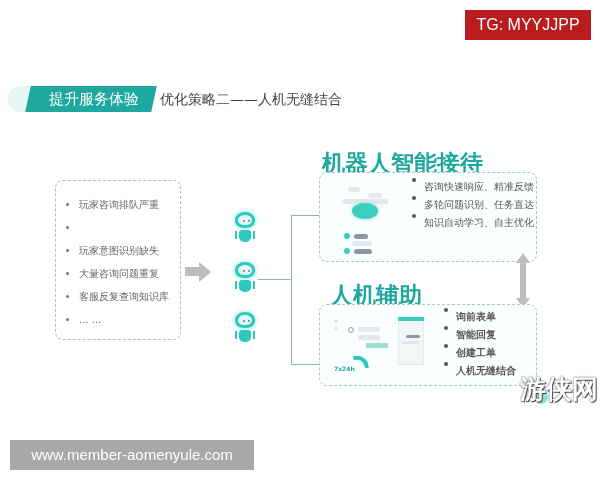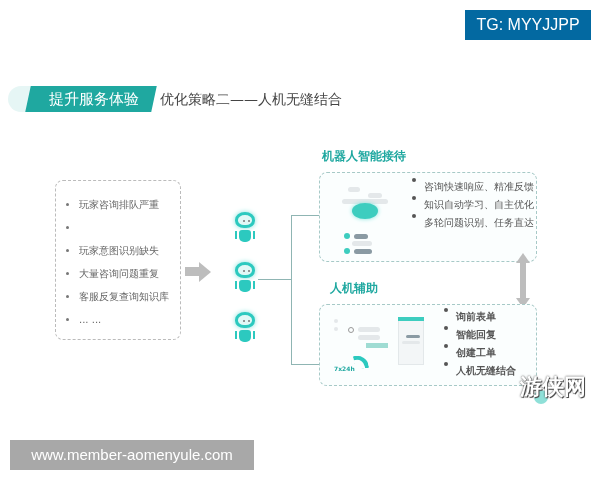--- a/index.html
+++ b/index.html
@@ -1,18 +1,18 @@
 <!DOCTYPE html>
 <html><head>
   <meta charset="utf-8">
   <style>
     * { margin:0; padding:0; box-sizing:border-box; }
     body { width:600px; height:480px; background:#ffffff; position:relative; overflow:hidden;
       font-family:"DejaVu Sans", "Liberation Sans", sans-serif; }
-    .wm-top { position:absolute; left:465px; top:10px; width:126px; height:30px; background:#0369a1;
+    .wm-top { position:absolute; left:465px; top:10px; width:126px; height:30px; background:#b91c1c;
       color:#fff; font-family:"Liberation Sans", sans-serif; font-size:16px; line-height:30px; text-align:center; }
     .wm-bottom { position:absolute; left:10px; top:440px; width:244px; height:30px; background:#a8a8a8;
       color:#fff; font-family:"Liberation Sans", sans-serif; font-size:15px; line-height:30px; text-align:center; }
 
     .title-bg { position:absolute; left:8px; top:86px; width:140px; height:26px; background:#e6f6f5; border-radius:13px 0 0 13px; }
     .title-tag { position:absolute; left:28px; top:86px; width:126px; height:26px; background:#1fa8a0;
       transform:skewX(-12deg); }
     .title-tag-text { position:absolute; left:34px; top:86px; width:120px; height:26px; color:#fff; font-size:15px; line-height:26px; text-align:center; }
     .subtitle { position:absolute; left:160px; top:88px; font-size:14px; color:#444; line-height:22px; }
 
@@ -29,37 +29,37 @@
     .robot .head { position:absolute; left:3px; top:0; width:20px; height:16px; border:3px solid #2cc9bf; border-radius:50% 50% 45% 45%; background:#e0f8f6; box-shadow:0 0 5px #7fe3dc; }
     .robot .eye { position:absolute; top:5px; width:2px; height:2px; background:#777; border-radius:50%; }
     .robot .body { position:absolute; left:7px; top:18px; width:12px; height:12px; background:#2cc9bf; border-radius:3px 3px 5px 5px; }
     .robot .arm { position:absolute; top:19px; width:2px; height:8px; background:#2cc9bf; }
 
     .connector-h1 { position:absolute; left:258px; top:279px; width:33px; height:1px; background:#8fb5b3; }
     .connector-v { position:absolute; left:291px; top:215px; width:1px; height:150px; background:#8fb5b3; }
     .connector-top { position:absolute; left:291px; top:215px; width:28px; height:1px; background:#8fb5b3; }
     .connector-bot { position:absolute; left:291px; top:364px; width:28px; height:1px; background:#8fb5b3; }
 
-    .section-title { position:absolute; font-size:12px; font-weight:bold; color:#1fa8a0; }
+    .section-title { position:absolute; font-size:23px; font-weight:bold; color:#1fa8a0; }
     .panel { position:absolute; border:1px dashed #a7c9c7; border-radius:8px; background:#fbfefe; }
     .feat-list { list-style:none; position:absolute; }
     .feat-list li { font-size:10px; color:#555; height:18px; line-height:18px; display:flex; align-items:flex-start; }
     .feat-list li .dot { width:4px; height:4px; background:#555; border-radius:50%; margin-right:8px; }
 
     .v-arrow { position:absolute; left:516px; top:253px; width:14px; height:55px; }
     .v-arrow .shaft { position:absolute; left:4px; top:9px; width:6px; height:37px; background:#bdbdbd; }
     .v-arrow .up { position:absolute; left:0; top:0; border-left:7px solid transparent; border-right:7px solid transparent; border-bottom:10px solid #bdbdbd; }
     .v-arrow .down { position:absolute; left:0; bottom:0; border-left:7px solid transparent; border-right:7px solid transparent; border-top:10px solid #bdbdbd; }
 
     .mock { position:absolute; }
     .bubble { position:absolute; background:#e4e8ea; border-radius:3px; height:5px; }
     .bubble.dark { background:#8a9aa3; }
     .tealdot { position:absolute; width:6px; height:6px; border-radius:50%; background:#3dcdbf; }
 
-    .corner-logo { position:absolute; left:520px; top:372px; font-size:22px; color:#fff; font-weight:bold;
+    .corner-logo { position:absolute; left:520px; top:372px; font-size:26px; color:#fff; font-weight:bold;
       text-shadow:0 0 2px #333, 1px 1px 0 #555; font-family:"DejaVu Serif", serif; }
     .corner-logo-circle { position:absolute; left:534px; top:390px; width:14px; height:14px; border-radius:50%; background:#5fd3c8; opacity:.7; }
   </style>
 </head>
 <body>
 
 <div class="wm-top">TG: MYYJJPP</div>
 <div class="wm-bottom">www.member-aomenyule.com</div>
 
 <div class="title-bg"></div>
@@ -146,25 +146,25 @@
     <div class="tealdot" style="left:12px; top:67px;"></div>
       <div class="bubble dark" style="left:22px; top:68px; width:18px;"></div>
   </div>
   <ul class="feat-list" style="left:92px; top:5px;">
     <li>
         <span class="dot"></span>
         <span>咨询快速响应、精准反馈</span>
       </li>
     <li>
         <span class="dot"></span>
+        <span>多轮问题识别、任务直达</span>
+      </li>
+    <li>
+        <span class="dot"></span>
         <span>知识自动学习、自主优化</span>
-      </li>
-    <li>
-        <span class="dot"></span>
-        <span>多轮问题识别、任务直达</span>
       </li>
   </ul>
 </div>
 
 <div class="v-arrow">
   <div class="up"></div>
     <div class="shaft"></div>
     <div class="down"></div>
 </div>
 

